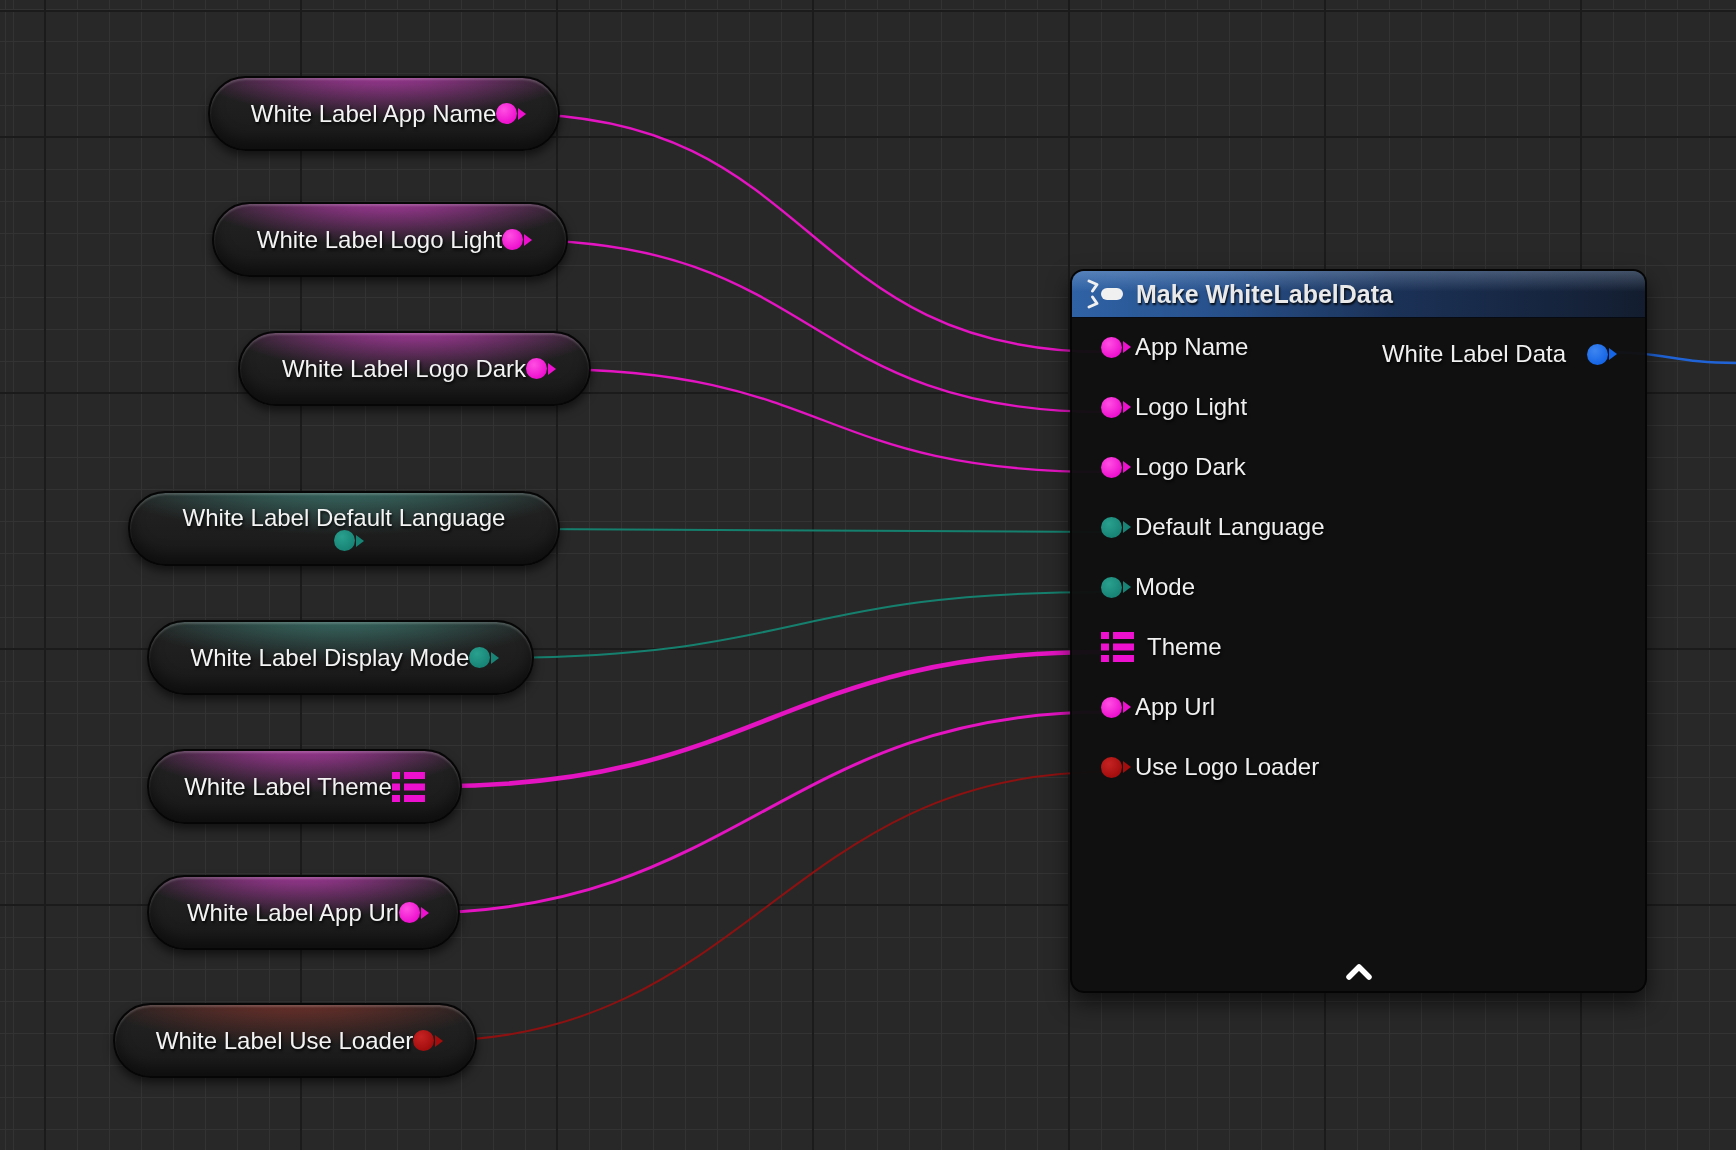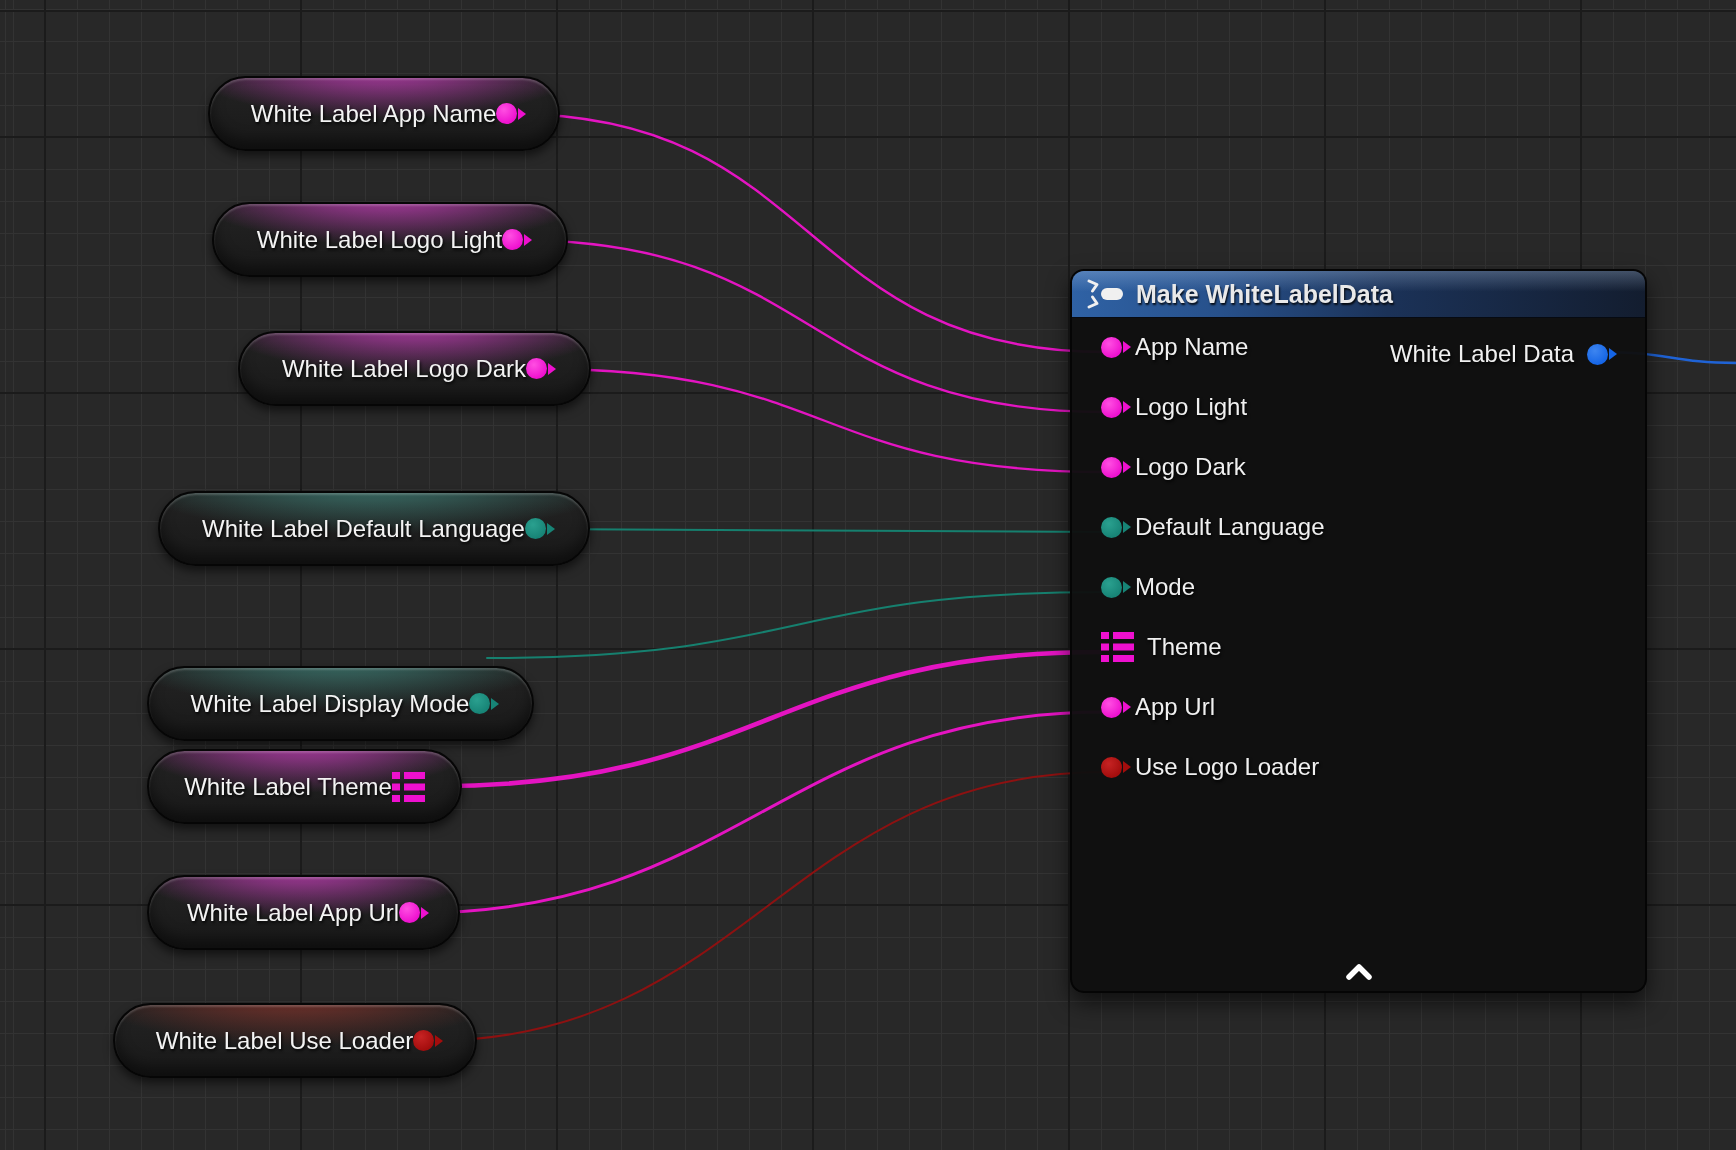--- a/index.html
+++ b/index.html
@@ -63,21 +63,21 @@
     text-shadow:1px 2px 2px rgba(0,0,0,.85);white-space:nowrap;
   }
   .mk-body{position:absolute;left:0;top:46px;right:0;}
   .mkrow{height:60px;display:flex;align-items:center;gap:13px;padding-left:29px;}
   .pinlabel{
     color:#f0f0f0;font-size:24px;line-height:1;white-space:nowrap;
     text-shadow:1px 2px 3px rgba(0,0,0,.9);
   }
   .mk-output{
     position:absolute;top:53px;right:0;height:60px;
-    display:flex;align-items:center;gap:13px;padding-right:37px;
+    display:flex;align-items:center;gap:21px;padding-right:37px;
   }
   .mk-collapse{
     position:absolute;bottom:8px;left:50%;transform:translateX(-50%);
     width:34px;height:22px;display:flex;align-items:center;justify-content:center;
     cursor:pointer;
   }
 </style>
 </head>
 <body>
 
@@ -101,25 +101,25 @@
         <span class="pin" style="background: radial-gradient(circle at 38% 32%, rgb(255, 79, 226), rgb(238, 16, 207) 72%); color: rgb(238, 16, 207);"></span>
       </div>
       <div class="vnode" style="left: 212px; top: 202px; width: 356px; background: radial-gradient(95% 135% at 50% -25%, rgb(201, 63, 189) 0%, rgba(25, 25, 25, 0) 62%), linear-gradient(rgb(35, 35, 35), rgb(25, 25, 25));">
         <span class="vlabel">White Label Logo Light</span>
         <span class="pin" style="background: radial-gradient(circle at 38% 32%, rgb(255, 79, 226), rgb(238, 16, 207) 72%); color: rgb(238, 16, 207);"></span>
       </div>
       <div class="vnode" style="left: 238px; top: 331px; width: 353px; background: radial-gradient(95% 135% at 50% -25%, rgb(201, 63, 189) 0%, rgba(25, 25, 25, 0) 62%), linear-gradient(rgb(35, 35, 35), rgb(25, 25, 25));">
         <span class="vlabel">White Label Logo Dark</span>
         <span class="pin" style="background: radial-gradient(circle at 38% 32%, rgb(255, 79, 226), rgb(238, 16, 207) 72%); color: rgb(238, 16, 207);"></span>
       </div>
-      <div class="vnode" style="left: 158px; top: 491px; width: 432px; background: radial-gradient(95% 135% at 50% -25%, rgb(62, 127, 118) 0%, rgba(25, 25, 25, 0) 62%), linear-gradient(rgb(35, 35, 35), rgb(25, 25, 25));">
+      <div class="vnode" style="left: 128px; top: 491px; width: 432px; background: radial-gradient(95% 135% at 50% -25%, rgb(62, 127, 118) 0%, rgba(25, 25, 25, 0) 62%), linear-gradient(rgb(35, 35, 35), rgb(25, 25, 25)); flex-direction: column;">
         <span class="vlabel">White Label Default Language</span>
         <span class="pin" style="background: radial-gradient(circle at 38% 32%, rgb(42, 160, 143), rgb(23, 132, 118) 72%); color: rgb(23, 132, 118);"></span>
       </div>
-      <div class="vnode" style="left: 147px; top: 620px; width: 387px; background: radial-gradient(95% 135% at 50% -25%, rgb(62, 127, 118) 0%, rgba(25, 25, 25, 0) 62%), linear-gradient(rgb(35, 35, 35), rgb(25, 25, 25)); margin-top: 46px;">
+      <div class="vnode" style="left: 147px; top: 620px; width: 387px; background: radial-gradient(95% 135% at 50% -25%, rgb(62, 127, 118) 0%, rgba(25, 25, 25, 0) 62%), linear-gradient(rgb(35, 35, 35), rgb(25, 25, 25));">
         <span class="vlabel">White Label Display Mode</span>
         <span class="pin" style="background: radial-gradient(circle at 38% 32%, rgb(42, 160, 143), rgb(23, 132, 118) 72%); color: rgb(23, 132, 118);"></span>
       </div>
       <div class="vnode" style="left: 147px; top: 749px; width: 315px; background: radial-gradient(95% 135% at 50% -25%, rgb(201, 63, 189) 0%, rgba(25, 25, 25, 0) 62%), linear-gradient(rgb(35, 35, 35), rgb(25, 25, 25));">
         <span class="vlabel">White Label Theme</span>
         <svg width="33" height="32" viewBox="0 0 33 32" class="structpin">
           <rect x="0" y="1" width="8" height="7" fill="#ee10cf"></rect>
           <rect x="12" y="1" width="21" height="7" fill="#ee10cf"></rect>
           <rect x="0" y="12.5" width="8" height="7" fill="#ee10cf"></rect>
           <rect x="12" y="12.5" width="21" height="7" fill="#ee10cf"></rect>

